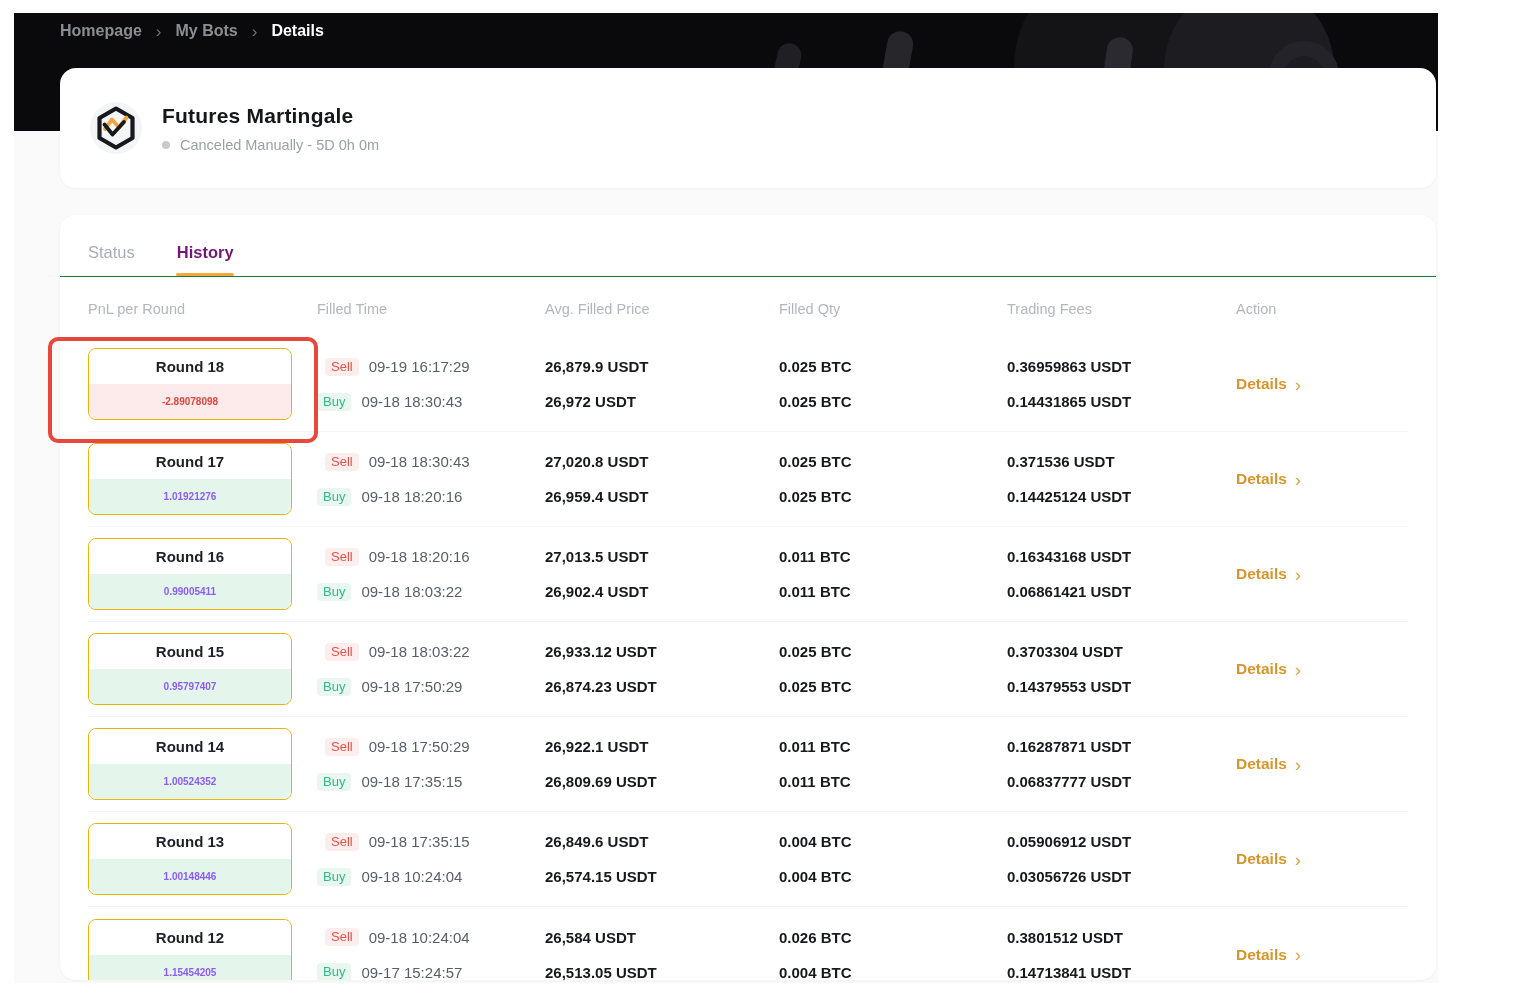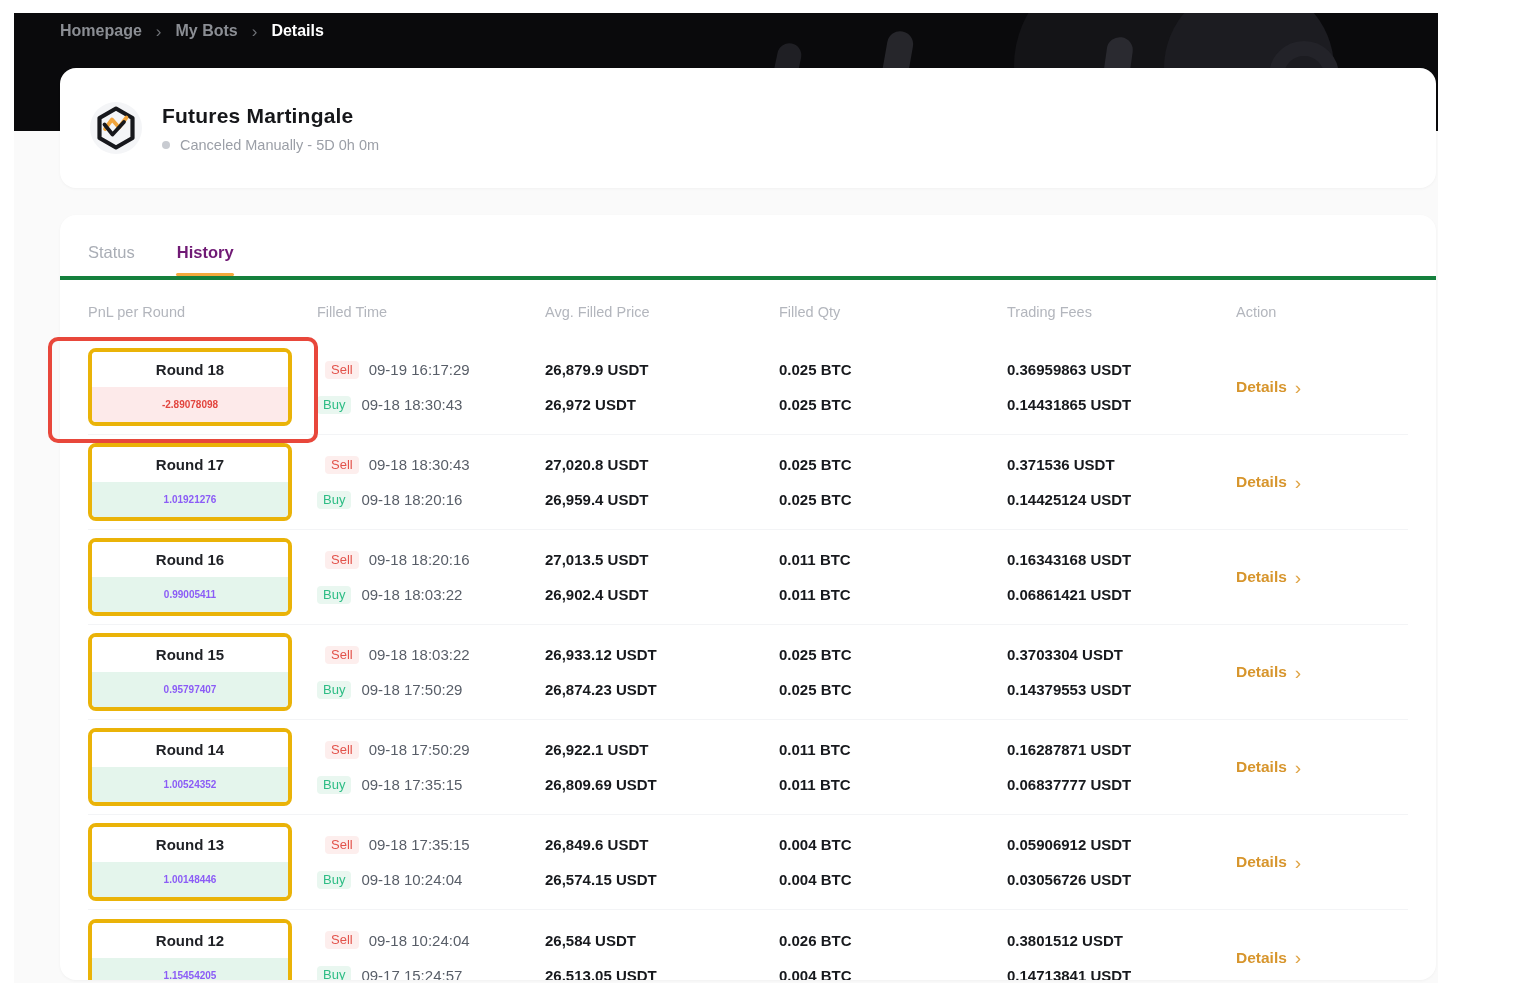--- a/index.html
+++ b/index.html
@@ -38,37 +38,37 @@
   .bot-icon-wrap { width:52px; height:52px; border-radius:50%; background:#f4f5f7;
     display:flex; align-items:center; justify-content:center; margin-right:20px; flex:0 0 auto; }
   .bot-text { display:flex; flex-direction:column; }
   .bot-title { font-size:21px; font-weight:700; color:#16171a; letter-spacing:.2px; }
   .bot-status { display:flex; align-items:center; gap:10px; margin-top:9px; }
   .status-dot { width:8px; height:8px; border-radius:50%; background:#c8cbd1; }
   .status-text { font-size:14.5px; color:#9b9fa7; }
 
   
   .card-table { left:60px; top:215px; width:1376px; height:765px; overflow:hidden; }
-  .tabs { display:flex; gap:42px; padding:28px 28px 0; border-bottom:4px solid #15803d; }
+  .tabs { display:flex; gap:42px; padding:28px 28px 0; border-bottom:1px solid #15803d; }
   .tab { font-size:16.5px; padding-bottom:14px; position:relative; cursor:pointer; }
   .tab-inactive { color:#a9adb5; font-weight:400; }
   .tab-active { color:#701a75; font-weight:700; }
   .tab-underline { position:absolute; left:50%; transform:translateX(-50%); bottom:0;
     width:58px; height:3px; border-radius:2px; background:#f5a93c; }
 
   .thead { display:grid; grid-template-columns:229px 228px 234px 228px 229px 1fr;
     padding:24px 28px 20px; }
   .th { font-size:14.5px; color:#b3b6bd; }
 
   .tbody { padding:0 28px; }
   .row { display:grid; grid-template-columns:229px 228px 234px 228px 229px 1fr;
     height:95px; align-items:center; border-bottom:1px solid #f3f4f6; }
   .row:last-child { border-bottom:none; }
 
-  .pnl-card { width:204px; border:4px solid #eab308; border-radius:8px; overflow:hidden;
+  .pnl-card { width:204px; border:1px solid #eab308; border-radius:8px; overflow:hidden;
     background:#ffffff; }
   .pnl-round { height:35px; display:flex; align-items:center; justify-content:center;
     font-size:15px; font-weight:700; color:#1f2126; background:#ffffff; }
   .pnl-value { height:35px; display:flex; align-items:center; justify-content:center;
     font-size:10px; font-weight:700; }
   .pnl-value.pos { color:#8b5cf6; background:#e4f5ec; }
   .pnl-value.neg { color:#e2453e; background:#fdeaea; }
 
   .stack { display:flex; flex-direction:column; gap:13px; }
   .line { display:flex; align-items:center; height:22px; }

